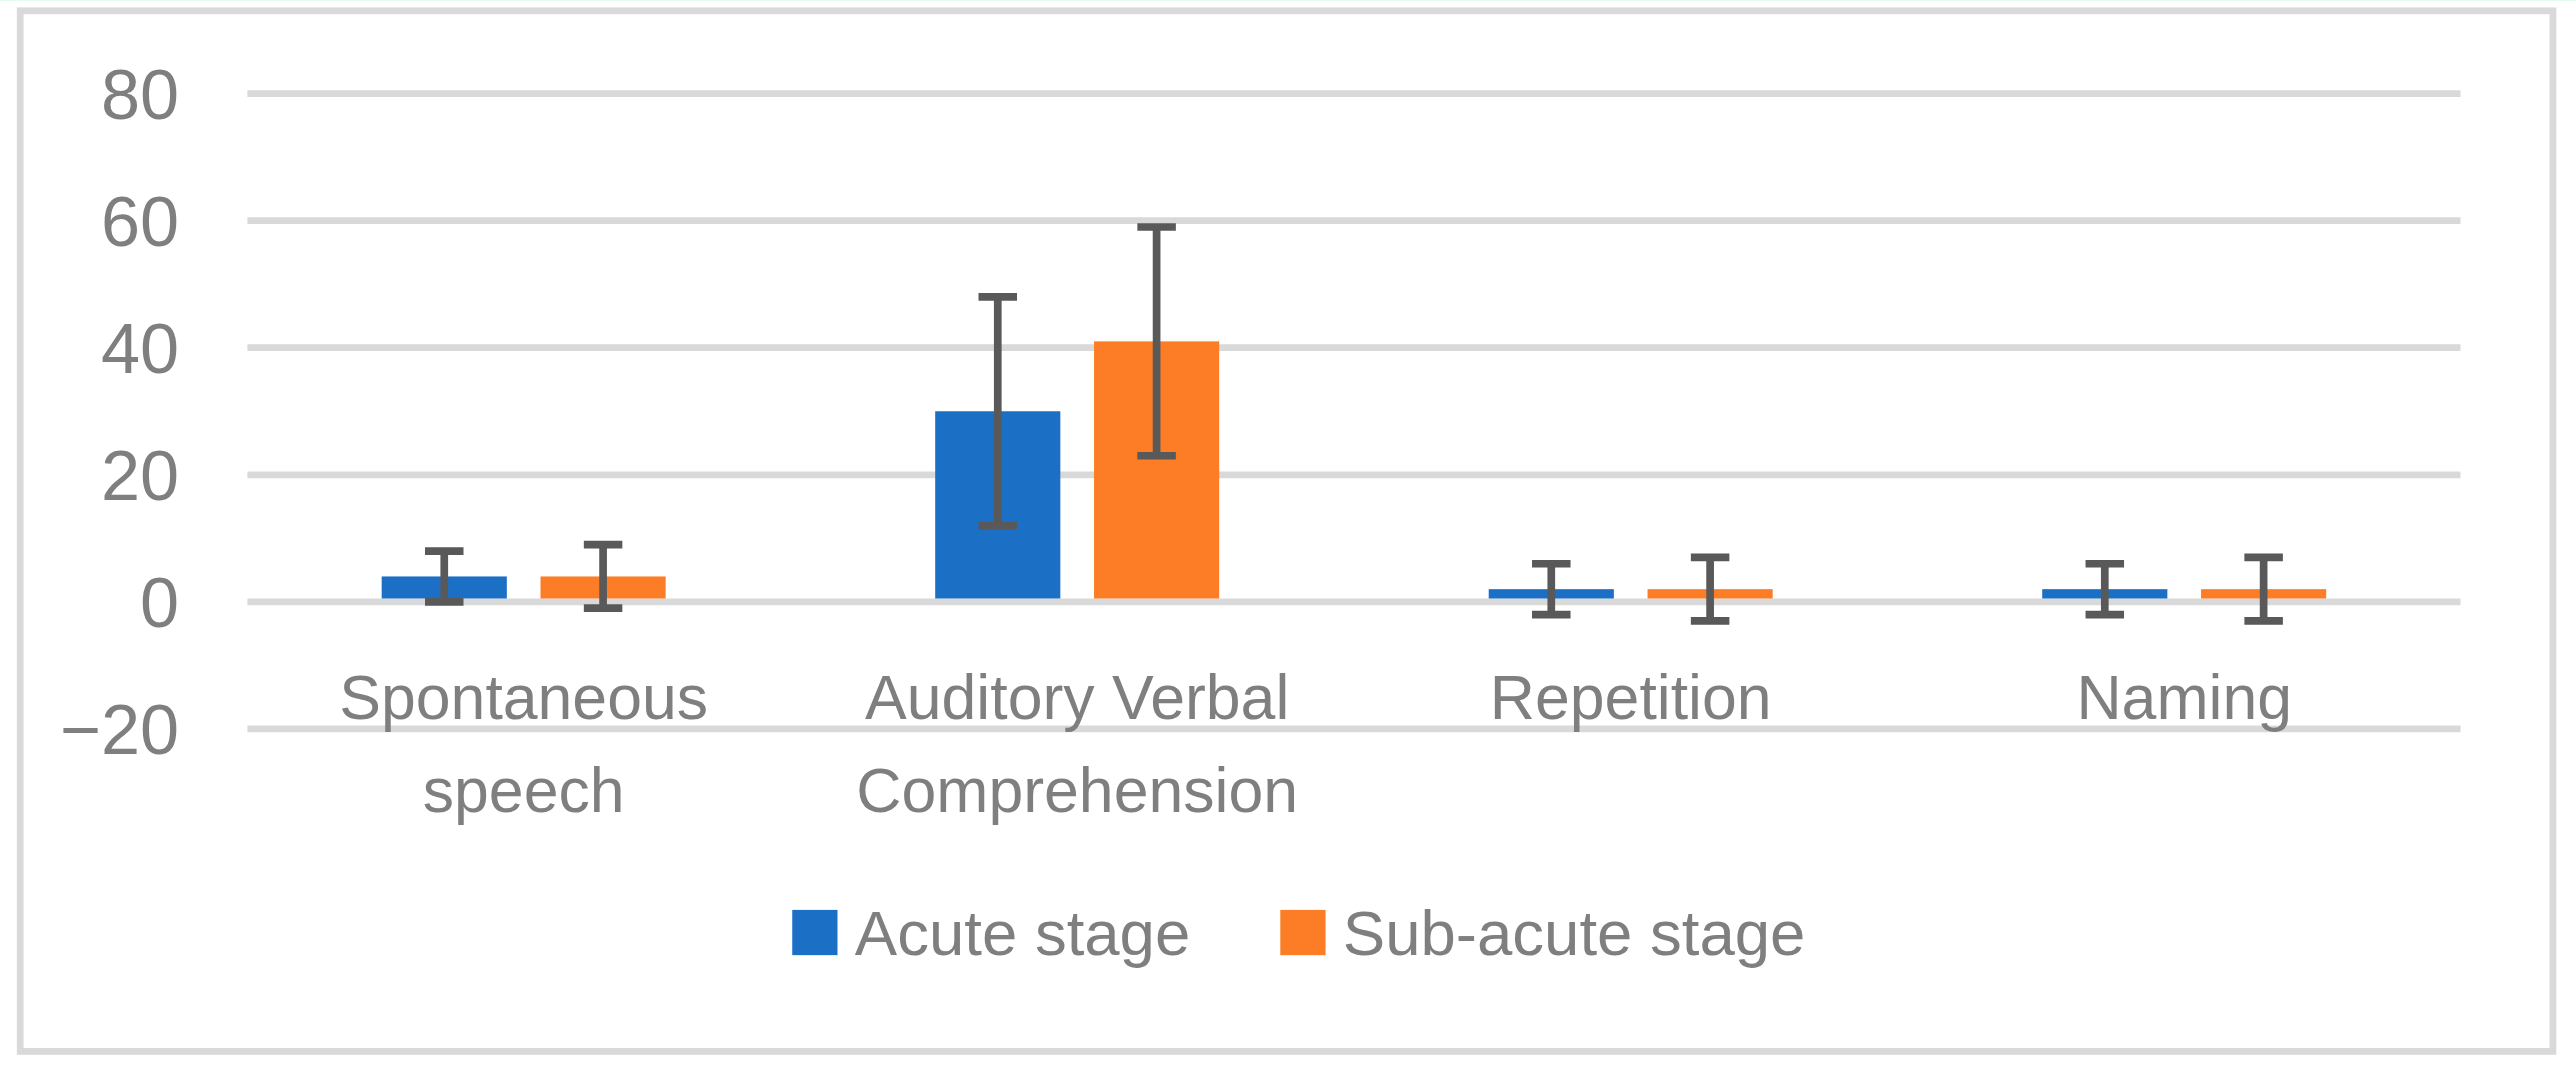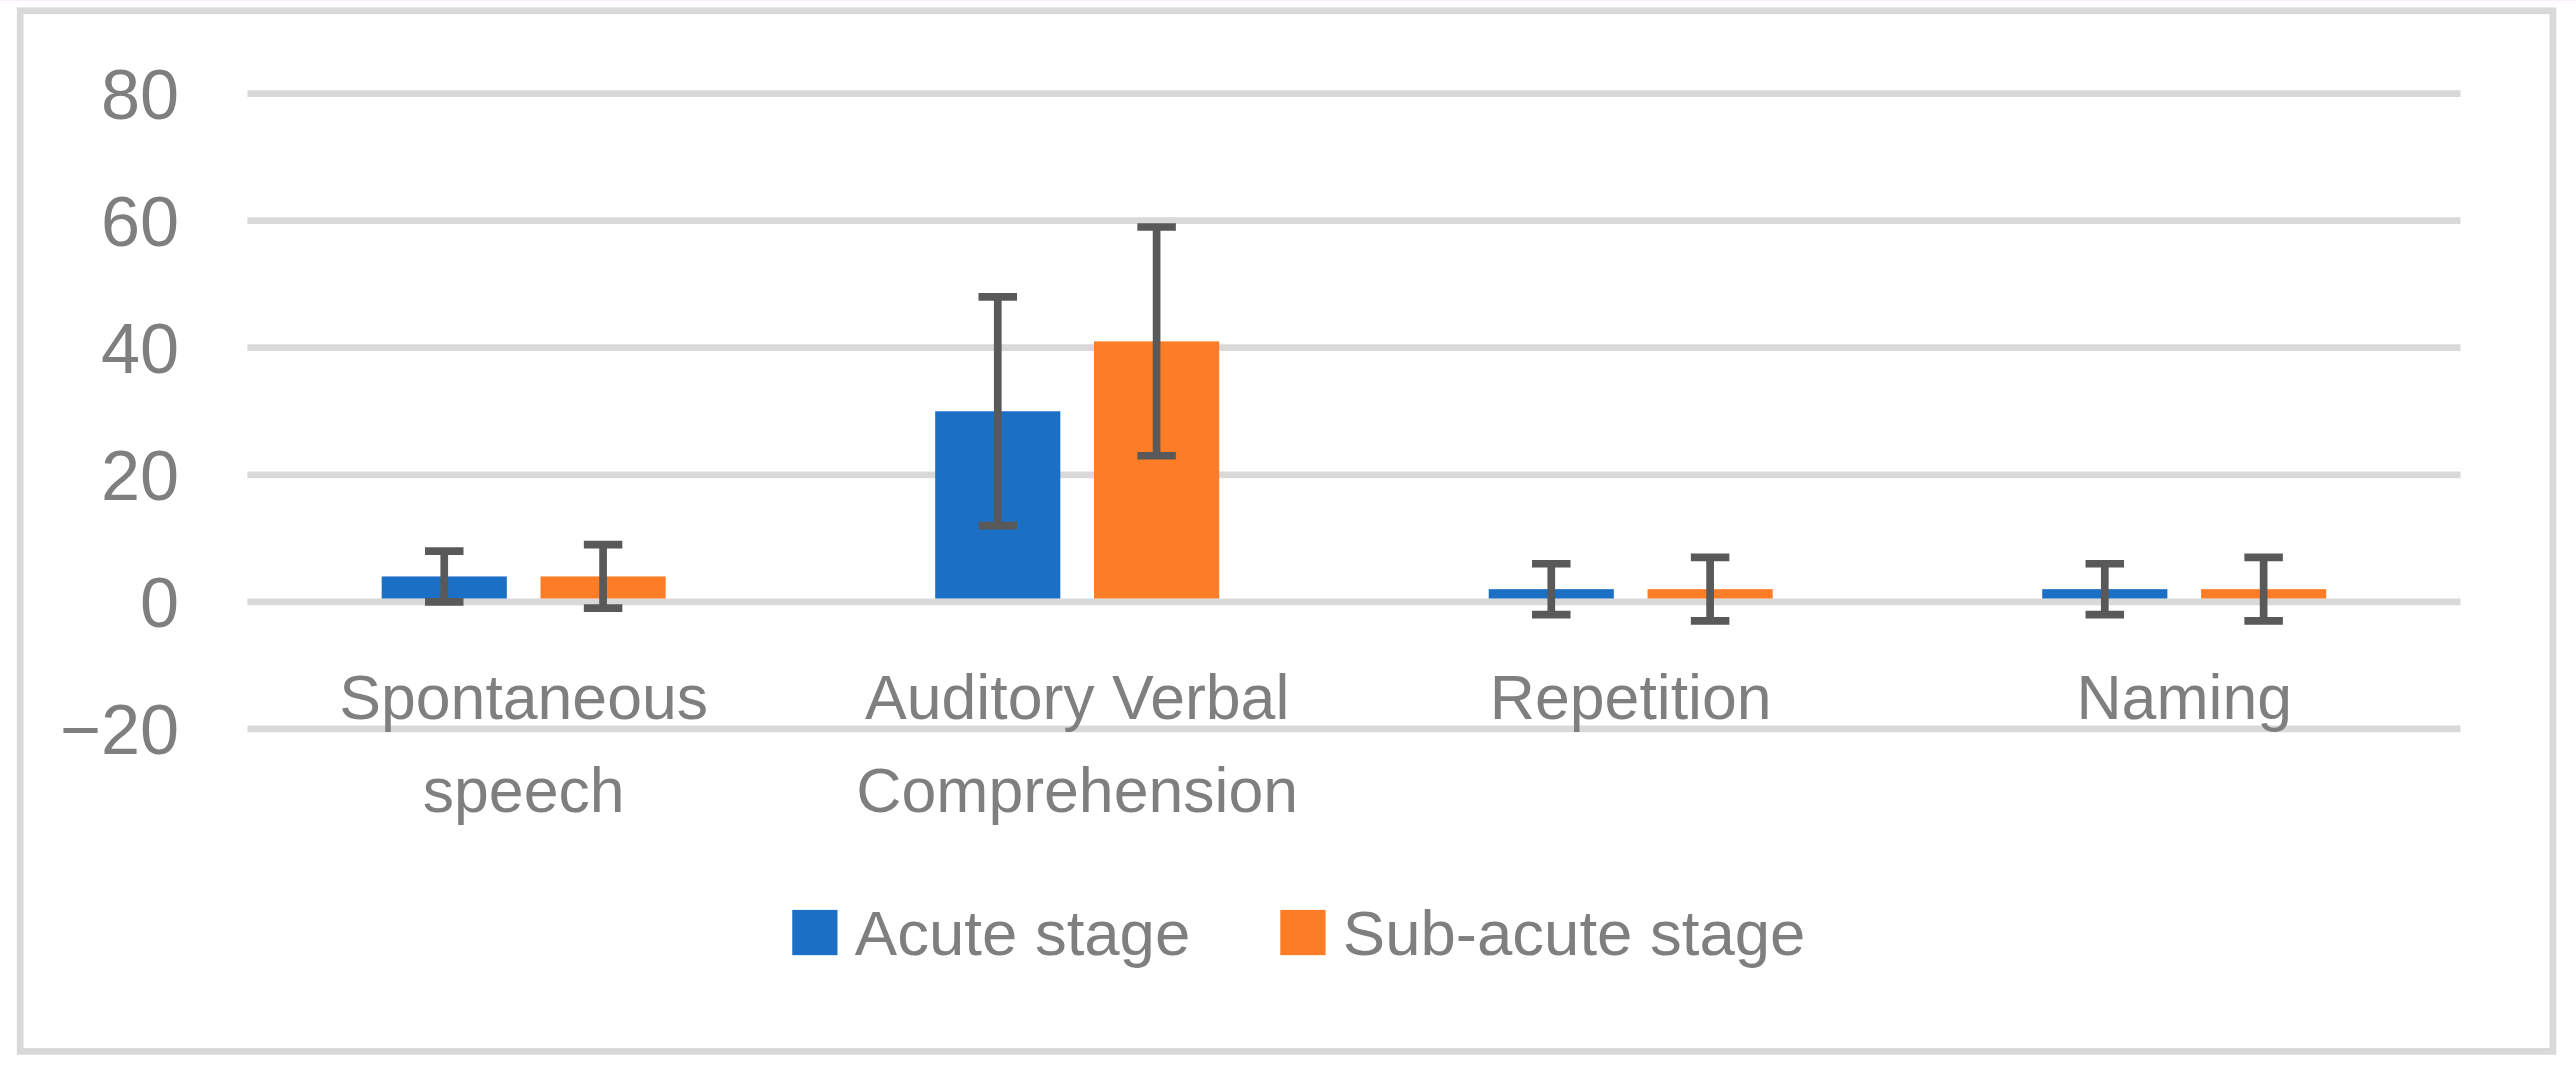--- a/index.html
+++ b/index.html
@@ -4,21 +4,21 @@
 <style>
   html, body {
     margin: 0;
     padding: 0;
     background: #ffffff;
   }
   .figure-wrap {
     position: relative;
     width: 2576px;
     height: 1068px;
-    background: #f0abfc;
+    background: #86efac;
     overflow: hidden;
   }
   svg text {
     font-family: "Liberation Sans", "DejaVu Sans", sans-serif;
   }
 </style>
 </head>
 <body>
 
 <div class="figure-wrap">

